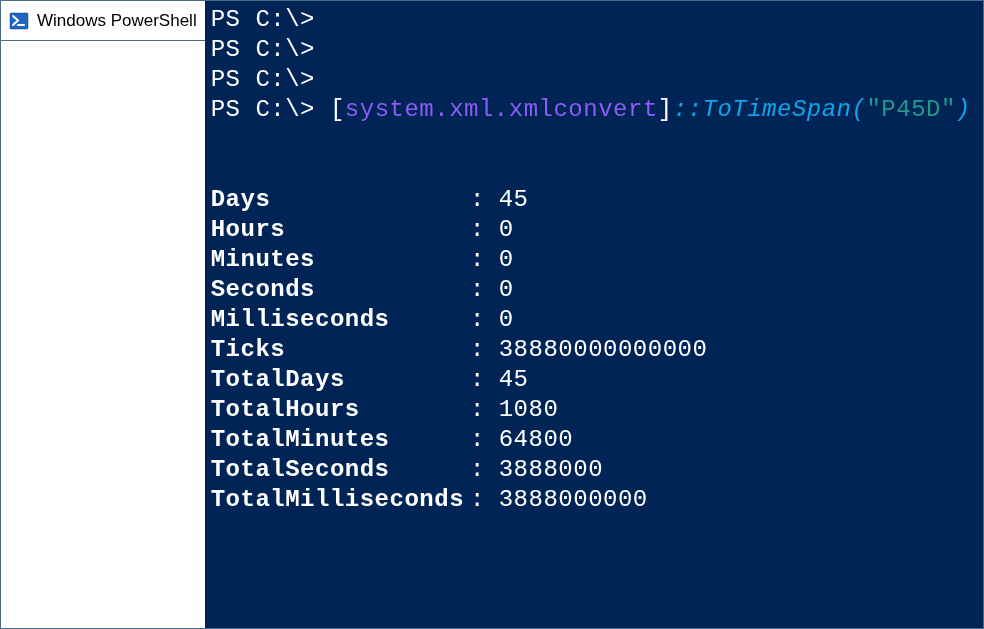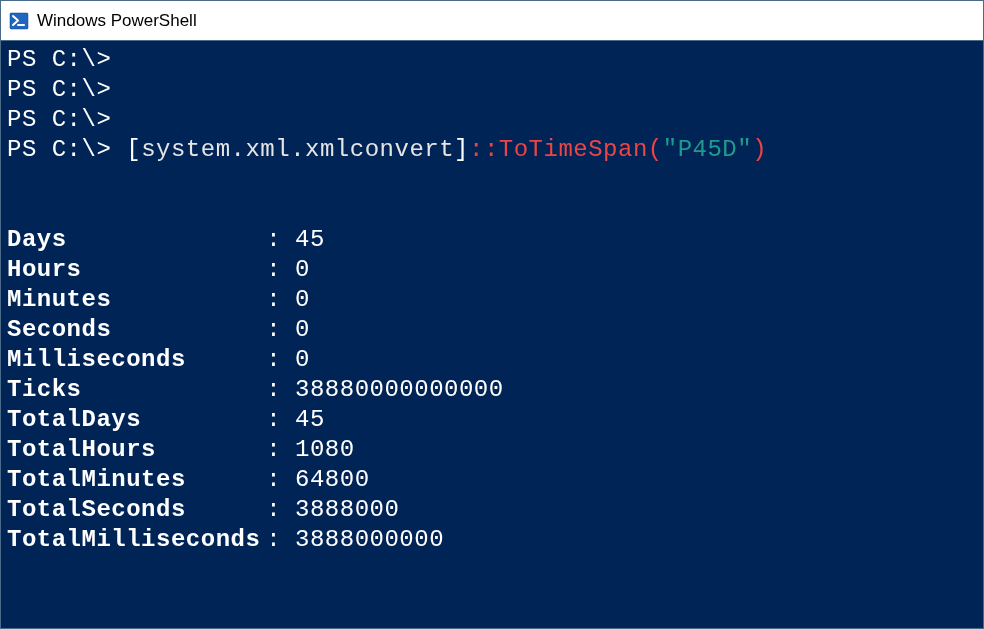--- a/index.html
+++ b/index.html
@@ -12,21 +12,20 @@
       height: 629px;
       font-family: 'Segoe UI', Tahoma, sans-serif;
       background: #fff;
       overflow: hidden;
     }
     .window {
       width: 100%;
       height: 100%;
       border: 1px solid #4a6a8a;
       display: flex;
-      flex-direction: column;
       justify-content: center;
     }
     .titlebar {
       height: 40px;
       background: #ffffff;
       display: flex;
       align-items: center;
       padding: 0 8px;
       border-bottom: 1px solid #4a6a8a;
     }
@@ -54,24 +53,25 @@
       overflow: hidden;
       letter-spacing: 0.5px;
     }
     .prompt {
       color: #ffffff;
     }
     .type-bracket {
       color: #ffffff;
     }
     .type-name {
-      color: #e5e5e5;
+      color: #8b5cf6;
     }
     .method-call {
-      color: #ef4444;
+      color: #0ea5e9;
+      font-style: italic;
     }
     .string-literal {
       color: #1f9b8e;
     }
     .output-line {
       display: flex;
     }
     .output-key {
       display: inline-block;
       width: 18ch;

